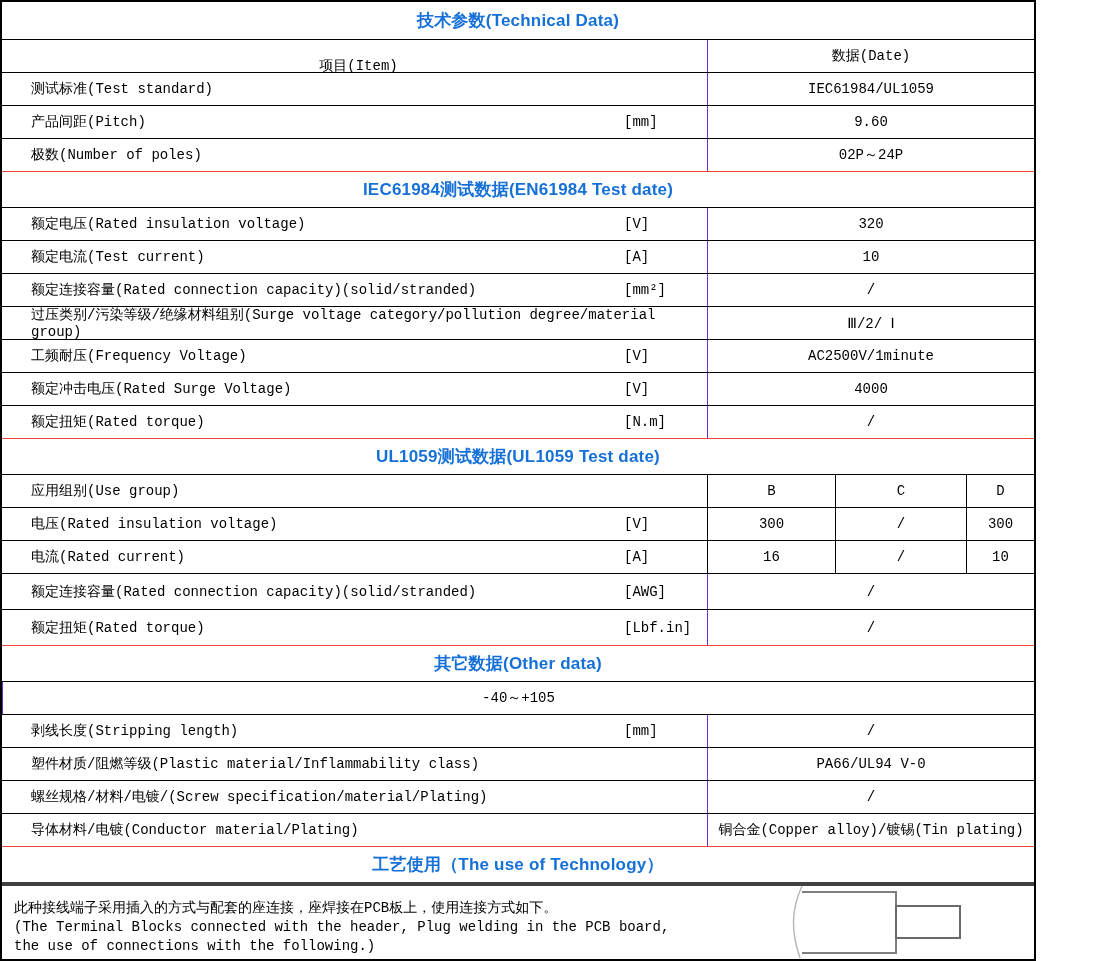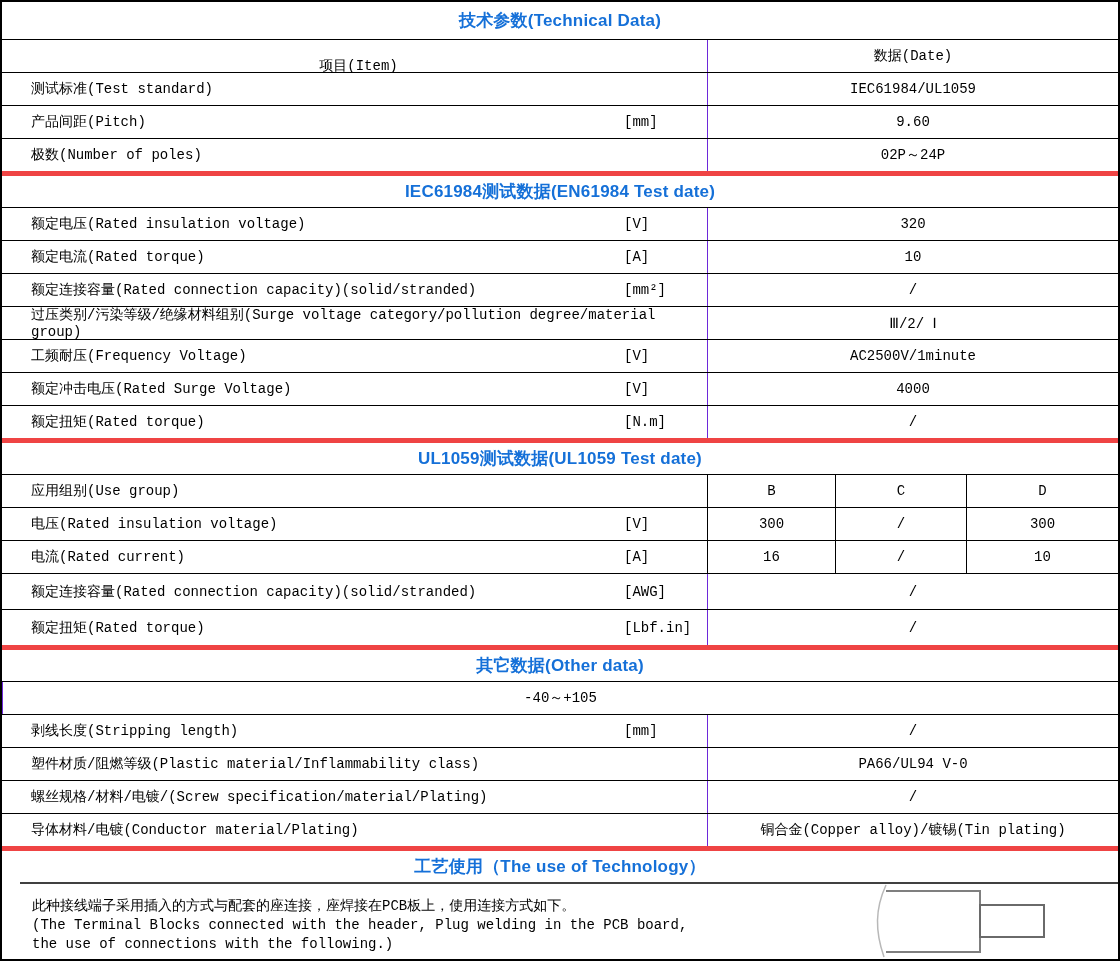--- a/index.html
+++ b/index.html
@@ -1,44 +1,44 @@
 <!DOCTYPE html>
 <html><head>
 <meta charset="utf-8">
 <style>
   * { margin:0; padding:0; box-sizing:border-box; }
   body { background:#ffffff; font-family:"Liberation Mono","DejaVu Sans Mono",monospace; }
   .page {
-    width:1120px; height:961px; background:#fff;
+    width:1036px; height:961px; background:#fff;
     border:2px solid #000; display:flex; flex-direction:column;
     font-size:14px; color:#000;
   }
   .band {
-    height:36px; border-top:5px solid #ef4444;
+    height:36px; border-top:1px solid #ef4444;
     display:flex; align-items:center; justify-content:center;
     font-family:"Liberation Sans",sans-serif; font-weight:bold; font-size:17px;
     color:#1570d8; letter-spacing:0.2px;
   }
   .band.first { border-top:none; height:37px; }
   .row { display:flex; height:33px; border-top:1px solid #000; }
   .row.tall { height:36px; }
   .c-item {
     width:705px; position:relative; display:flex; align-items:center;
     padding-left:29px;
   }
   .c-item.center { justify-content:center; padding-left:8px;margin-top:20px; }
   .c-unit { position:absolute; left:622px; white-space:pre; }
   .c-val {
     flex:1; border-left:1px solid #6d28d9;
     display:flex; align-items:center; justify-content:center;text-align:right;
   }
   .c-val3a { width:128px; border-left:1px solid #000; display:flex; align-items:center; justify-content:center; }
   .c-val3b { width:131px; border-left:1px solid #000; display:flex; align-items:center; justify-content:center; }
   .c-val3c { flex:1; border-left:1px solid #000; display:flex; align-items:center; justify-content:center; }
-  .bottom { flex:1; border-top:2px solid #404040; position:relative;margin-left:18px; }
+  .bottom { flex:1; border-top:4px solid #404040; position:relative; }
   .note { padding:13px 0 0 12px; line-height:19px; font-size:14px; }
   .note span { display:block; white-space:pre-wrap; }
   .drawing { position:absolute; right:56px; top:50%; transform:translateY(-50%); }
 </style>
 </head>
 <body>
 
 <div class="page">
 
   <div class="band first">
@@ -78,21 +78,21 @@
 
   <div class="row">
     <div class="c-item">
       <span>额定电压(Rated insulation voltage)</span>
       <span class="c-unit">[V]</span>
     </div>
     <div class="c-val">320</div>
   </div>
   <div class="row">
     <div class="c-item">
-      <span>额定电流(Rated torque)</span>
+      <span>额定电流(Test current)</span>
       <span class="c-unit">[A]</span>
     </div>
     <div class="c-val">10</div>
   </div>
   <div class="row">
     <div class="c-item">
       <span>额定连接容量(Rated connection capacity)(solid/stranded)</span>
       <span class="c-unit">[mm²]</span>
     </div>
     <div class="c-val">/</div>

